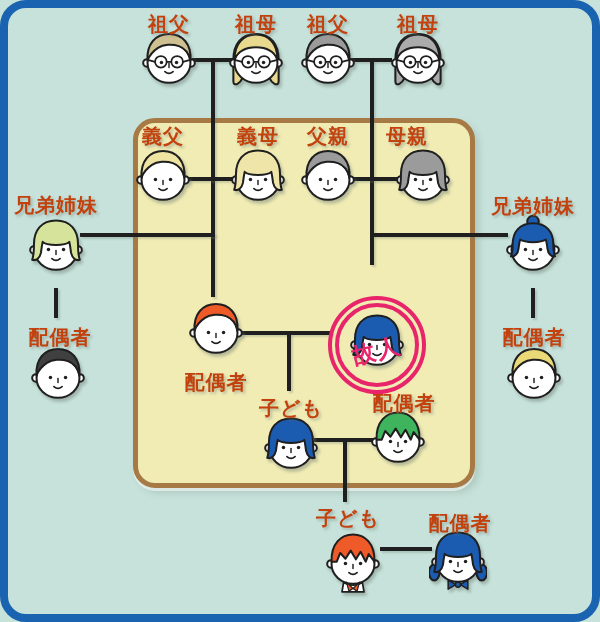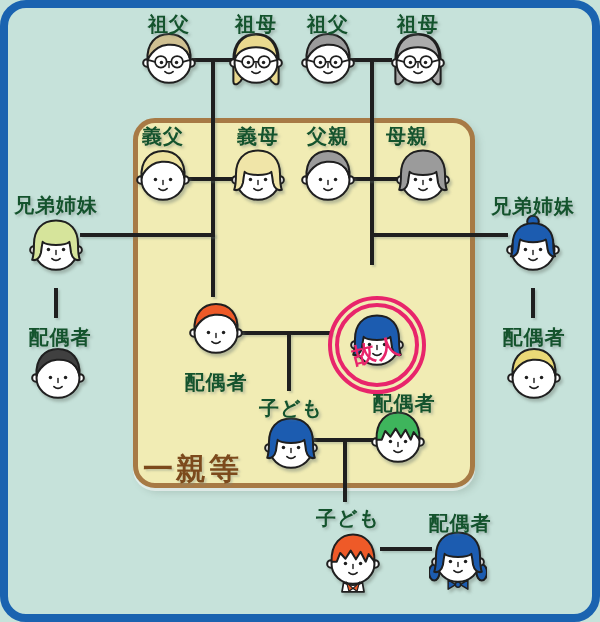--- a/index.html
+++ b/index.html
@@ -26,35 +26,34 @@
   #second-degree-label{left:20px;top:571px;font-size:29px;letter-spacing:2px;color:#1a63b0;}
   .kline{
     position:absolute;background:#1f1f1f;z-index:3;
     box-shadow:2px 2px 2px rgba(110,125,120,.3);
   }
   .person{position:static;}
   .person-head{position:absolute;z-index:5;width:58px;height:65px;}
   .person-head svg{display:block;filter:drop-shadow(2px 3px 1.5px rgba(110,125,115,.45));}
   .person-label{
     position:absolute;transform:translateX(-50%);z-index:6;
-    font-weight:bold;font-size:20px;letter-spacing:1px;color:#14532d;
+    font-weight:bold;font-size:20px;letter-spacing:1px;color:#c2410c;
     white-space:nowrap;text-shadow:2px 2px 3px rgba(110,125,120,.45);
   }
   .person-label.on-face{
     transform:translate(-50%,-50%) rotate(-14deg);
     font-size:23px;letter-spacing:2px;color:#e8256b;text-shadow:none;z-index:7;
   }
   .rings{position:absolute;z-index:4;width:104px;height:104px;}
 </style>
 </head>
 <body>
 
 <div id="canvas">
   <div id="degree-box"></div>
-  <div id="first-degree-label" class="zone-label">一親等</div>
   <div id="lines-layer">
       <div class="kline" style="left: 192px; top: 58px; width: 42px; height: 4px;"></div>
       <div class="kline" style="left: 211px; top: 60px; width: 4px; height: 237px;"></div>
       <div class="kline" style="left: 350px; top: 58px; width: 42px; height: 4px;"></div>
       <div class="kline" style="left: 370px; top: 60px; width: 4px; height: 205px;"></div>
       <div class="kline" style="left: 186px; top: 177px; width: 48px; height: 4px;"></div>
       <div class="kline" style="left: 352px; top: 177px; width: 46px; height: 4px;"></div>
       <div class="kline" style="left: 80px; top: 233px; width: 135px; height: 4px;"></div>
       <div class="kline" style="left: 372px; top: 233px; width: 136px; height: 4px;"></div>
       <div class="kline" style="left: 54px; top: 288px; width: 4px; height: 30px;"></div>

